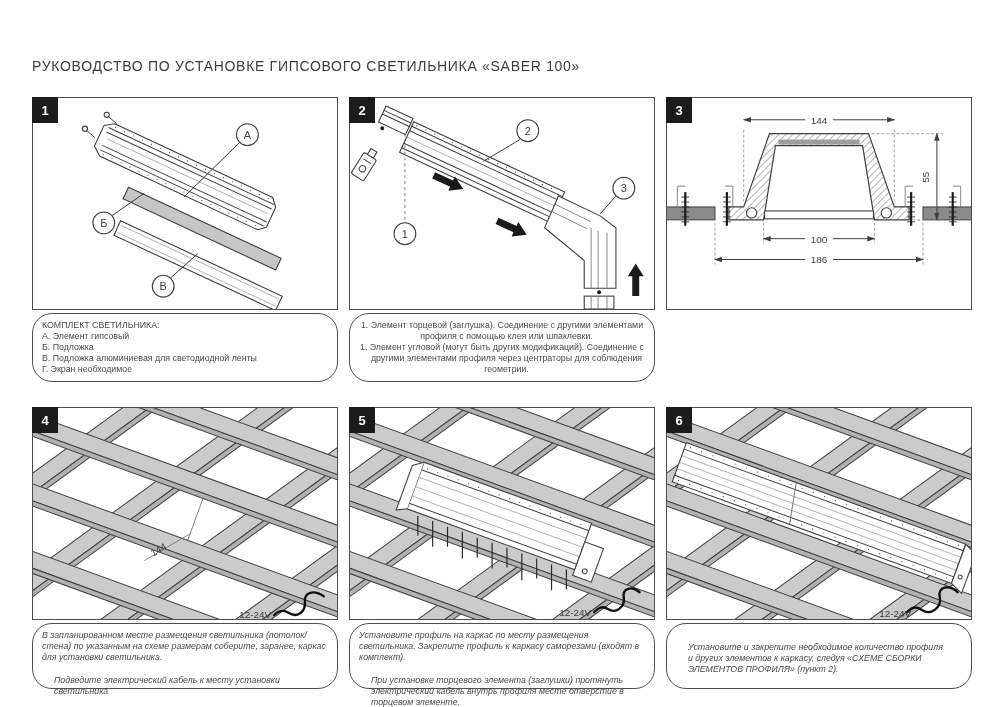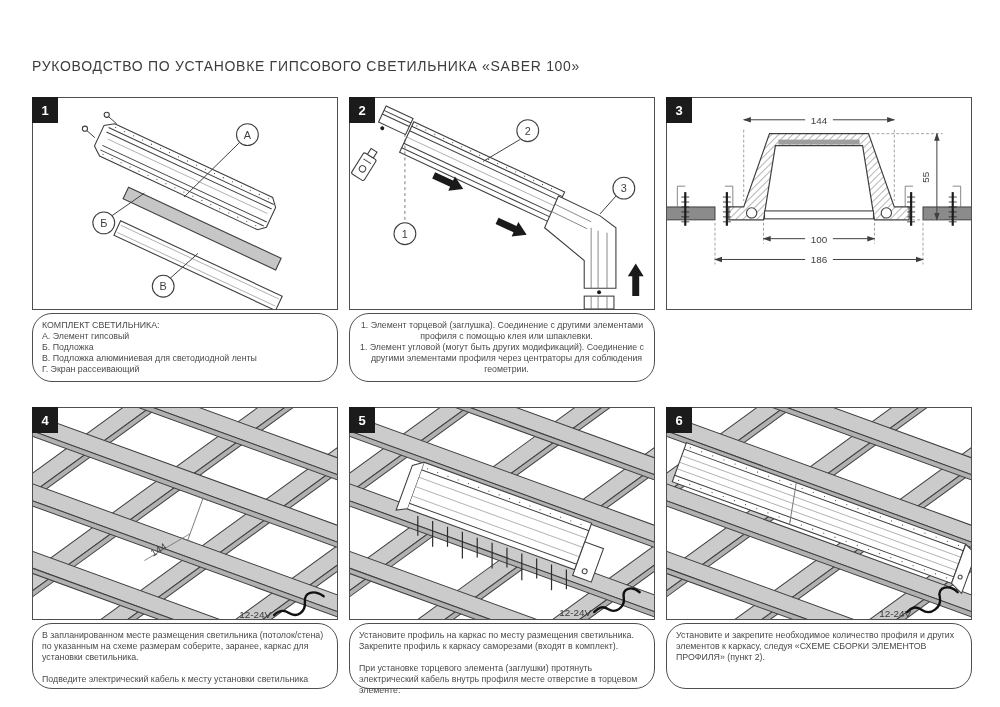--- a/index.html
+++ b/index.html
@@ -9,21 +9,21 @@
          color:#3d3d3d;font-weight:500;}
   .grid{position:absolute;left:32px;top:97px;width:940px;height:600px;}
   .box{position:absolute;width:306px;border:1px solid #4f4f4f;background:#fff;box-sizing:border-box;}
   .c0{left:0;} .c1{left:317px;} .c2{left:634px;}
   .r1d{top:0;height:213px;} .r1c{top:216px;height:69px;}
   .r2d{top:310px;height:213px;} .r2c{top:526px;height:66px;}
   .badge{position:absolute;left:-1px;top:-1px;width:26px;height:26px;background:#1b1b1b;
          color:#fff;font-size:13px;font-weight:bold;display:flex;align-items:center;
          justify-content:center;z-index:5;}
   .cap{font-size:8.8px;line-height:11px;color:#4a4a4a;padding:6px 9px;border-radius:20px;}
-  .cap p{margin:0 0 11px 0;} .cap p:last-child{margin:0;}
+  .cap p{margin:0 0 11px 0;font-style:italic;} .cap p:last-child{margin:12px;}
   .hang{padding-left:9px;text-indent:-9px;text-align:center;}
   svg.draw{position:absolute;left:0;top:0;width:100%;height:100%;display:block;}
   svg text{font-family:"Liberation Sans",sans-serif;}
   .ln{stroke:#3f3f3f;stroke-width:1;fill:none;}
   .wh{fill:#fff;stroke:#3f3f3f;stroke-width:1.1;}
   .gry{fill:#c6c6c6;stroke:#3f3f3f;stroke-width:1.1;}
   .thin{stroke:#8a8a8a;stroke-width:.6;fill:none;}
   .thin2{stroke:#6a6a6a;stroke-width:.8;fill:none;}
   .dash{stroke:#5a5a5a;stroke-width:.8;fill:none;stroke-dasharray:3 3;}
   .exd{stroke:#8a8a8a;stroke-width:.8;fill:none;stroke-dasharray:3 2;}
@@ -307,21 +307,21 @@
         <path class="cable" d="M293,186 C285,178 272,180 275,191 C277,201 266,210 257,204 C250,199 246,202 242,206"></path>
         <text class="vt" x="246" y="211" text-anchor="end">12-24V</text>
       </svg>
     </div>
 
     <div class="box cap c0 r1c">
       <div>КОМПЛЕКТ СВЕТИЛЬНИКА:</div>
       <div>А. Элемент гипсовый</div>
       <div>Б. Подложка</div>
       <div>В. Подложка алюминиевая для светодиодной ленты</div>
-      <div>Г.  Экран рассеивающий</div>
+      <div>Г.  Экран необходимое</div>
     </div>
 
     <div class="box cap c1 r1c">
       <div class="hang">1. Элемент торцевой (заглушка). Соединение с другими элементами профиля с помощью клея или шпаклевки.</div>
       <div class="hang">1. Элемент угловой (могут быть других модификаций). Соединение с другими элементами профиля через центраторы для соблюдения геометрии.</div>
     </div>
 
 
     <div class="box cap c0 r2c">
       <p>В запланированном месте размещения светильника (потолок/стена) по указанным на схеме размерам соберите, заранее, каркас для установки светильника.</p>

